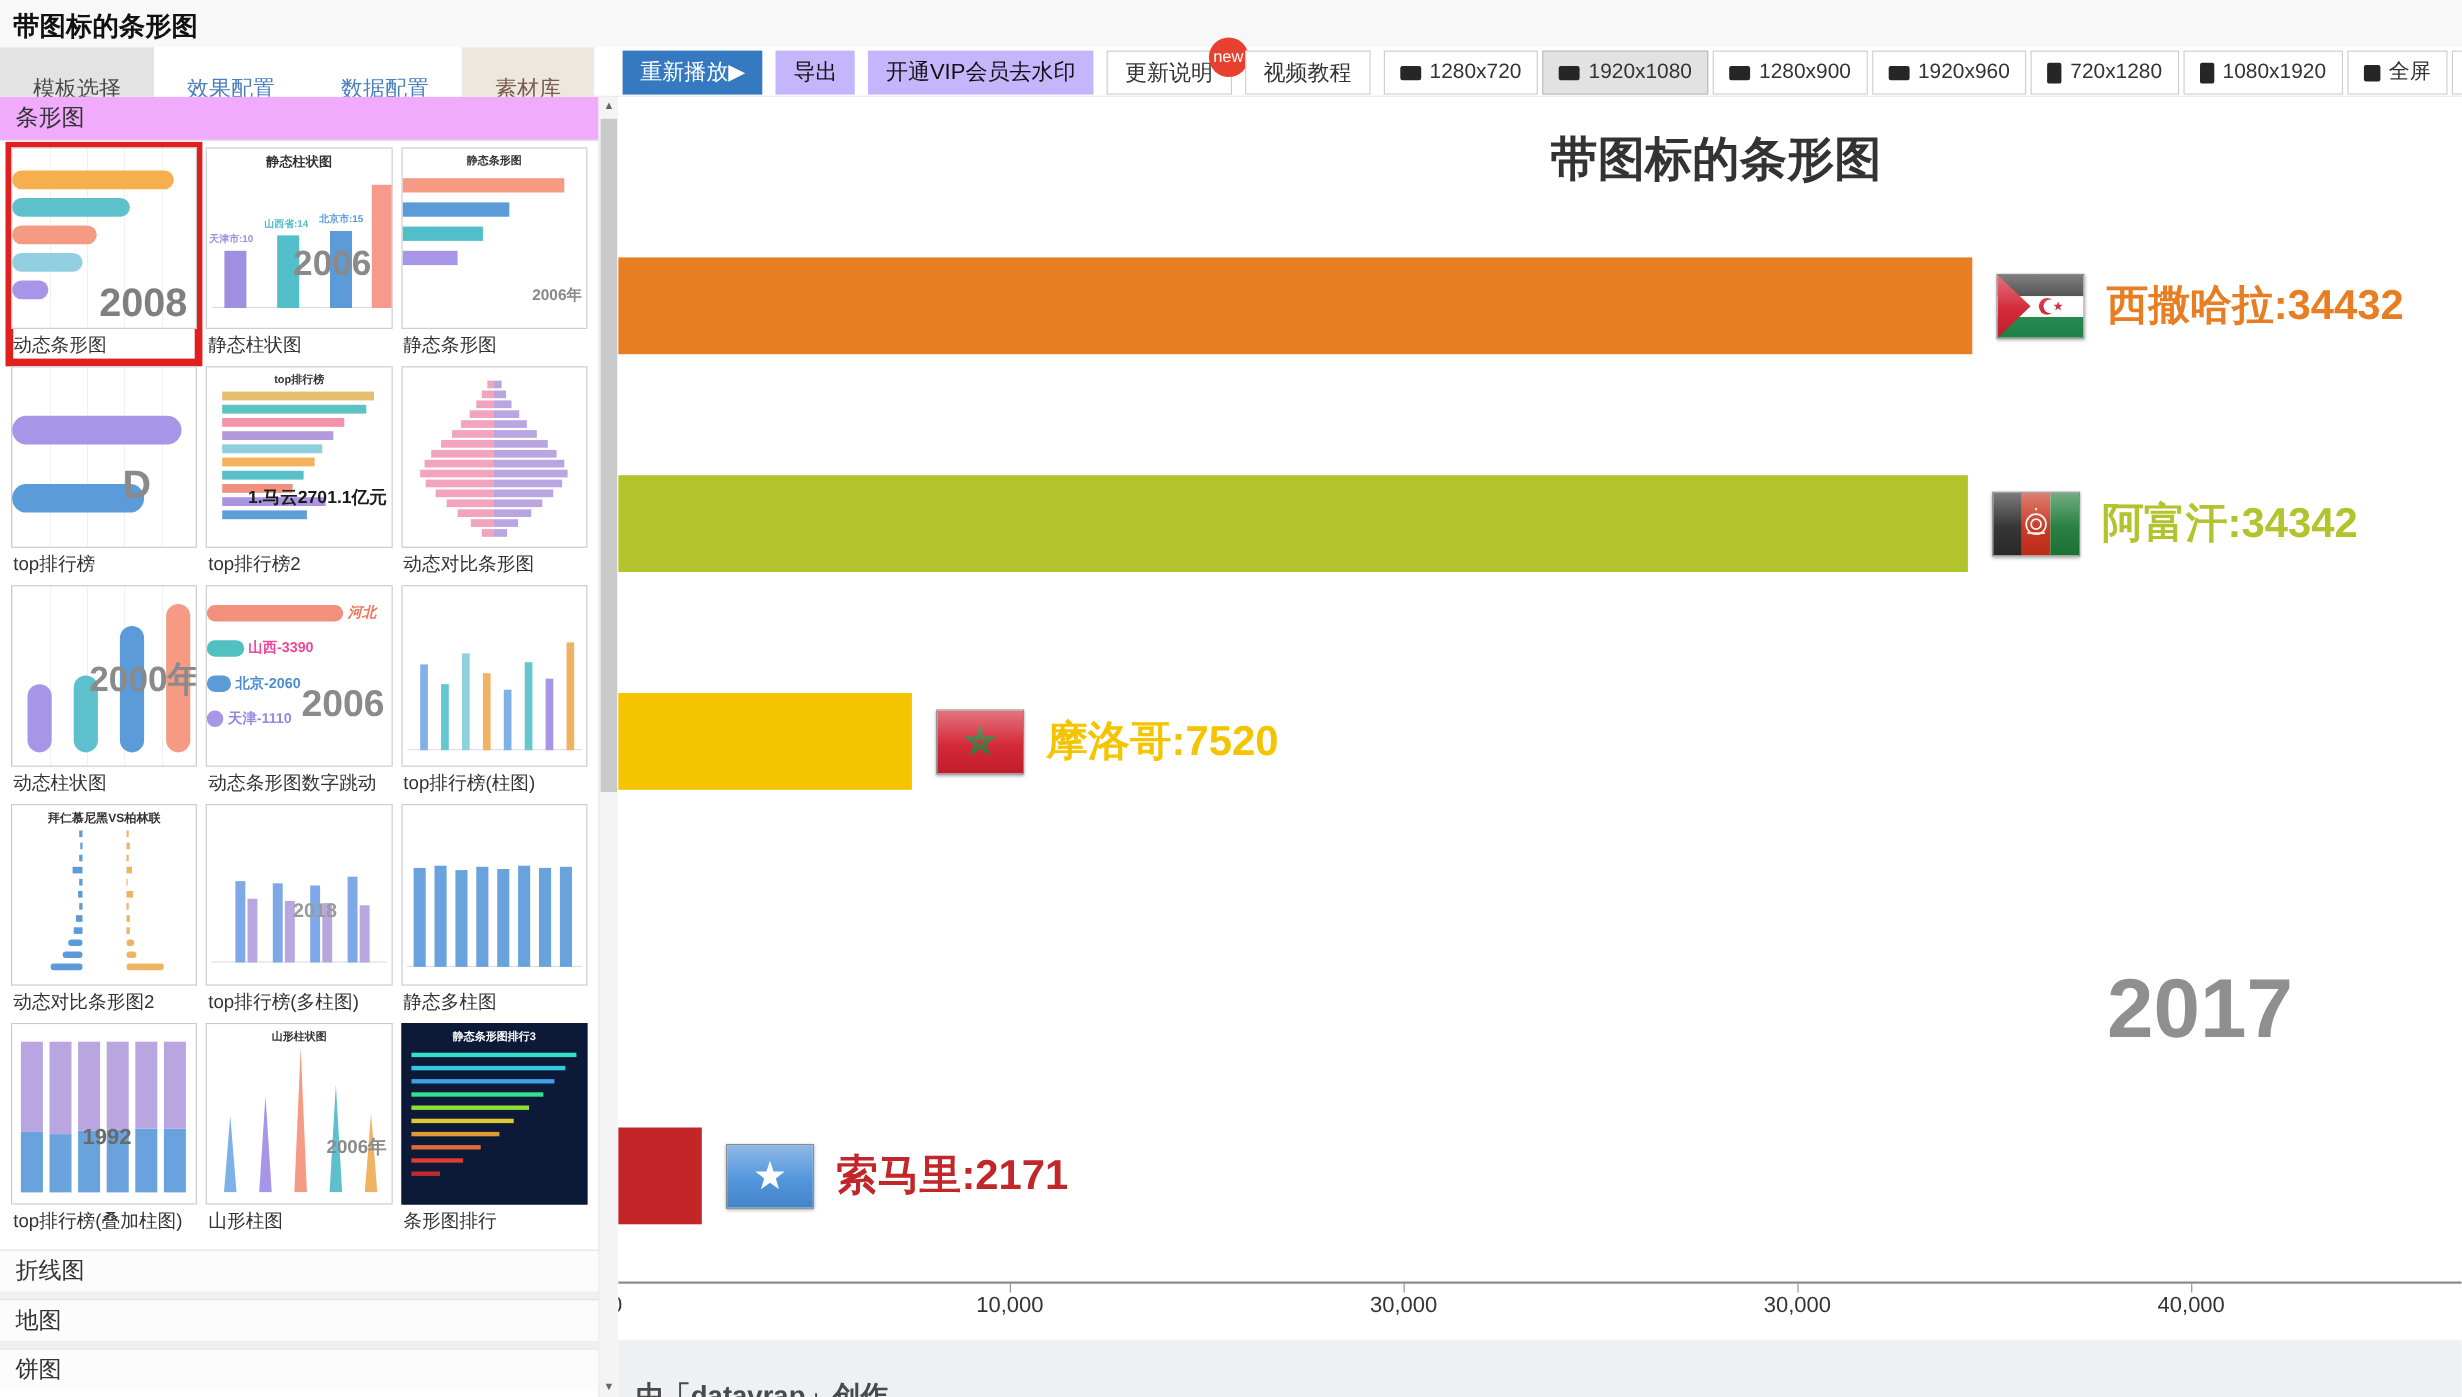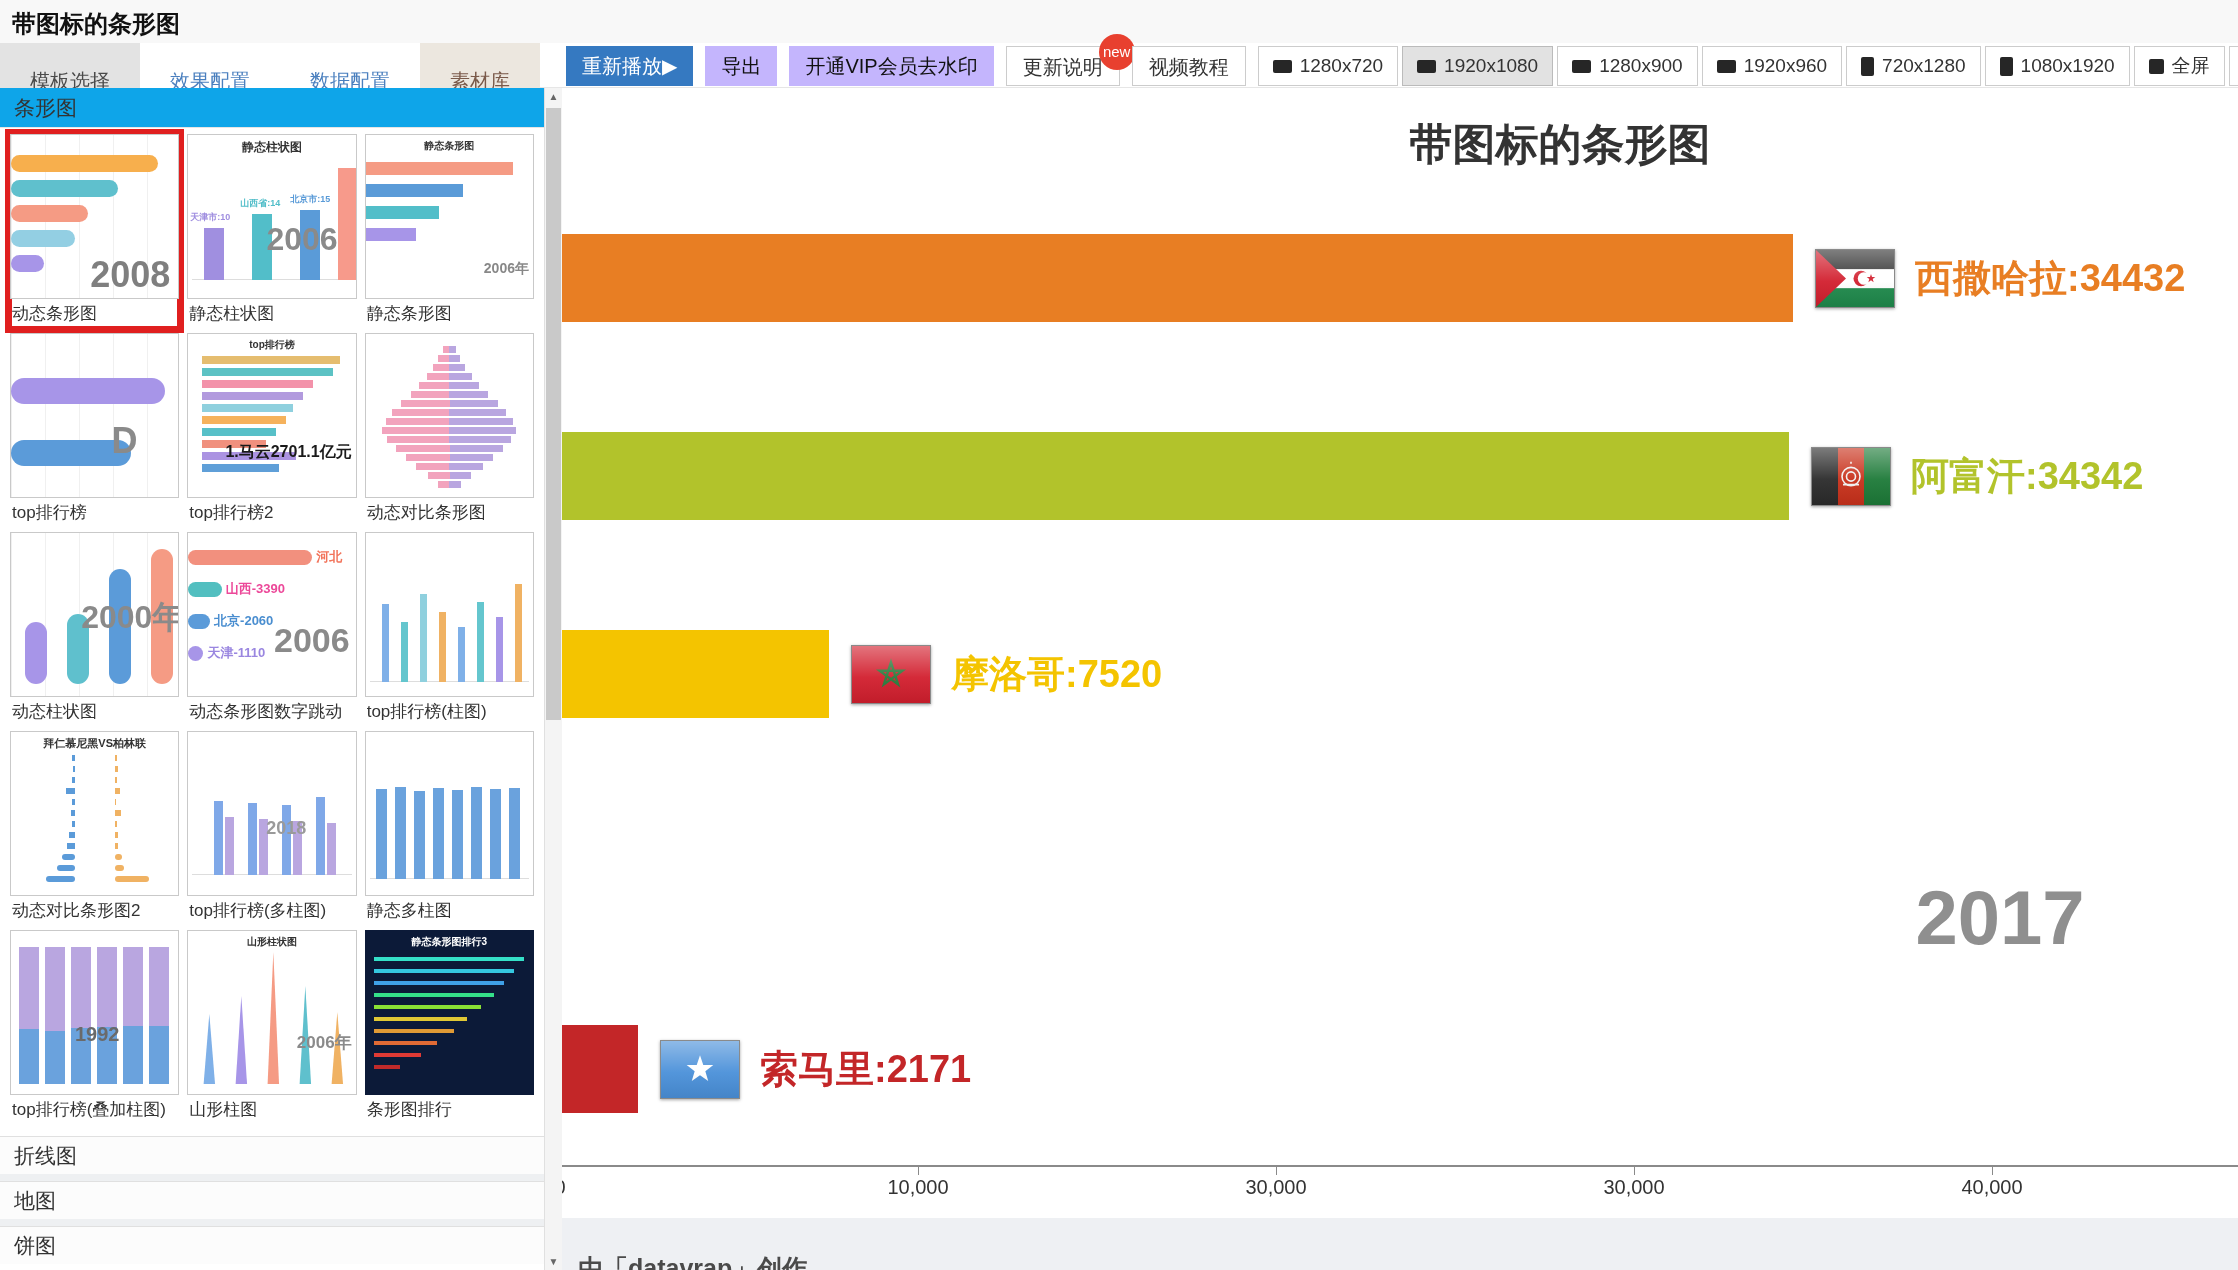--- a/index.html
+++ b/index.html
@@ -25,21 +25,21 @@
   .badge-new { position:absolute; top:-13px; right:-16px; width:36px; height:36px; border-radius:50%; background:#e8402f; color:#fff; font-size:15px; line-height:36px; text-align:center; }
   .res-group { display:flex; }
   .res-btn { height:40px; line-height:38px; font-size:19px; color:#333; background:#fff; border:1px solid #ccc; padding:0 14px; margin-right:4px; display:flex; align-items:center; gap:8px; cursor:pointer; white-space:nowrap; }
   .res-btn.active { background:#e2e2e2; border-color:#bbb; }
   .mon { width:19px; height:13px; background:#262626; border-radius:2px; position:relative; flex:0 0 auto; }
   .mon.portrait { width:13px; height:19px; }
   .mon.square { width:15px; height:15px; }
 
   
   .sidebar { position:absolute; left:0; top:88px; width:545px; height:1182px; background:#fff; border-right:1px solid #e0e0e0; overflow:hidden; }
-  .section-hdr { height:40px; line-height:40px; padding-left:14px; font-size:21px; color:#333; border-bottom:1px solid #e5e5e5; background:#0ea5e9; }
+  .section-hdr { height:40px; line-height:40px; padding-left:14px; font-size:21px; color:#333; border-bottom:1px solid #e5e5e5; background:#f0abfc; }
   .grid { padding:6px 10px 4px 10px; display:grid; grid-template-columns:repeat(3,1fr); column-gap:8px; row-gap:5px; }
   .cell { cursor:pointer; }
   .cell.selected { outline:7px solid #e01f1f; outline-offset:-2px; }
   .thumb { position:relative; height:165px; border:1px solid #c9c9c9; background:#fff; overflow:hidden; }
   .cell-label { height:29px; line-height:29px; font-size:17px; color:#333; padding-left:2px; overflow:hidden; white-space:nowrap; }
   .accordion { margin-top:8px; }
   .acc-row { height:38px; line-height:38px; padding-left:14px; font-size:21px; color:#333; background:#fcfcfc; border-top:1px solid #e0e0e0; cursor:pointer; }
   .acc-gap { height:7px; background:#eef0f2; }
 
   
@@ -244,21 +244,21 @@
         <div class="col" style="left:140px;width:22px;height:135px;border-radius:11px;background:#f59b84;bottom:12px;"></div>
         <div class="overlay-big" style="right:-6px;bottom:56px;font-size:32px;color:#8a8a8a;">2000年</div>
       </div>
       <div class="cell-label">动态柱状图</div>
     </div>
 
     <div class="cell">
       <div class="thumb" style="padding-top:8px;">
         <div class="t8-row">
             <div class="t8-bar" style="width:74%;background:#f2907e;"></div>
-            <span class="t8-lab" style="color:#f2735a;">河北</span>
+            <span class="t8-lab" style="color:#f2735a;font-style:italic;">河北</span>
           </div>
         <div class="t8-row">
             <div class="t8-bar" style="width:20%;background:#52bfc0;"></div>
             <span class="t8-lab" style="color:#ec4899;">山西-3390</span>
           </div>
         <div class="t8-row">
             <div class="t8-bar" style="width:13%;background:#5b9bd9;"></div>
             <span class="t8-lab" style="color:#4a8ed0;">北京-2060</span>
           </div>
         <div class="t8-row">

